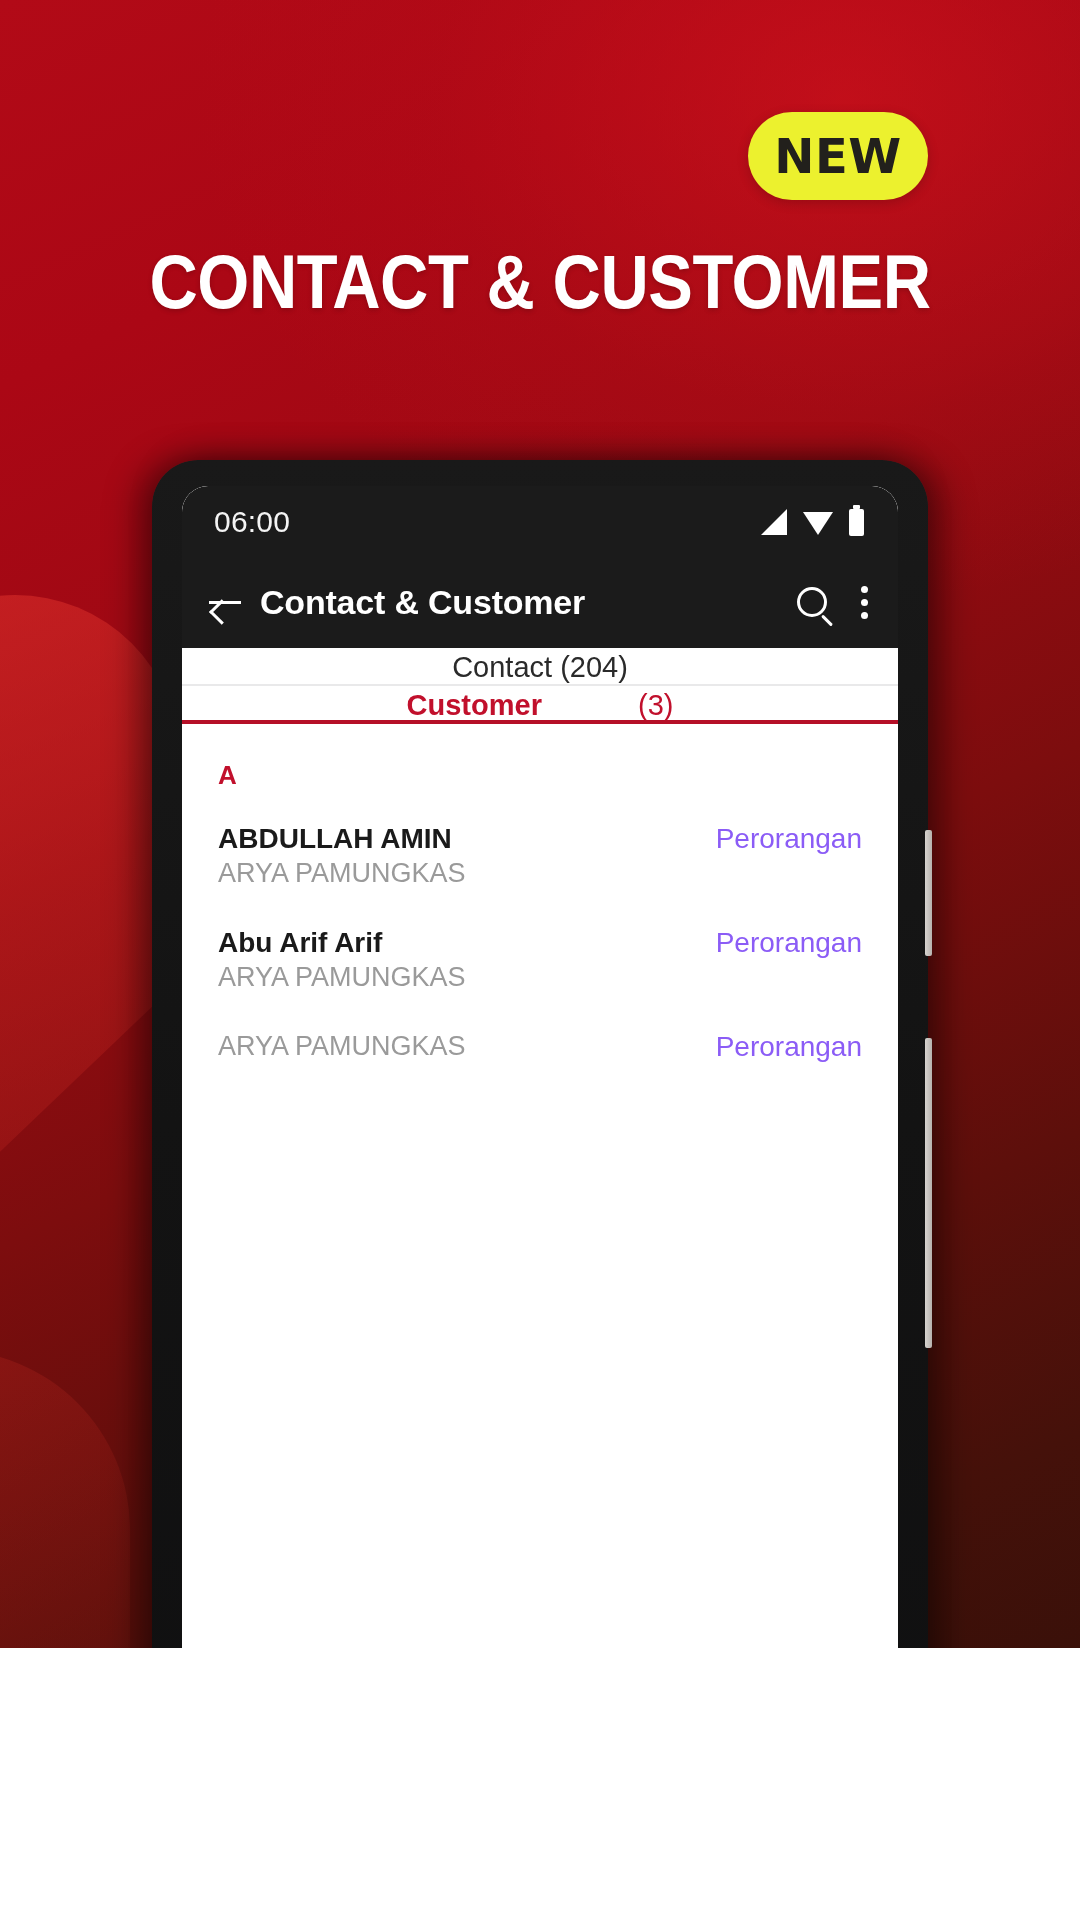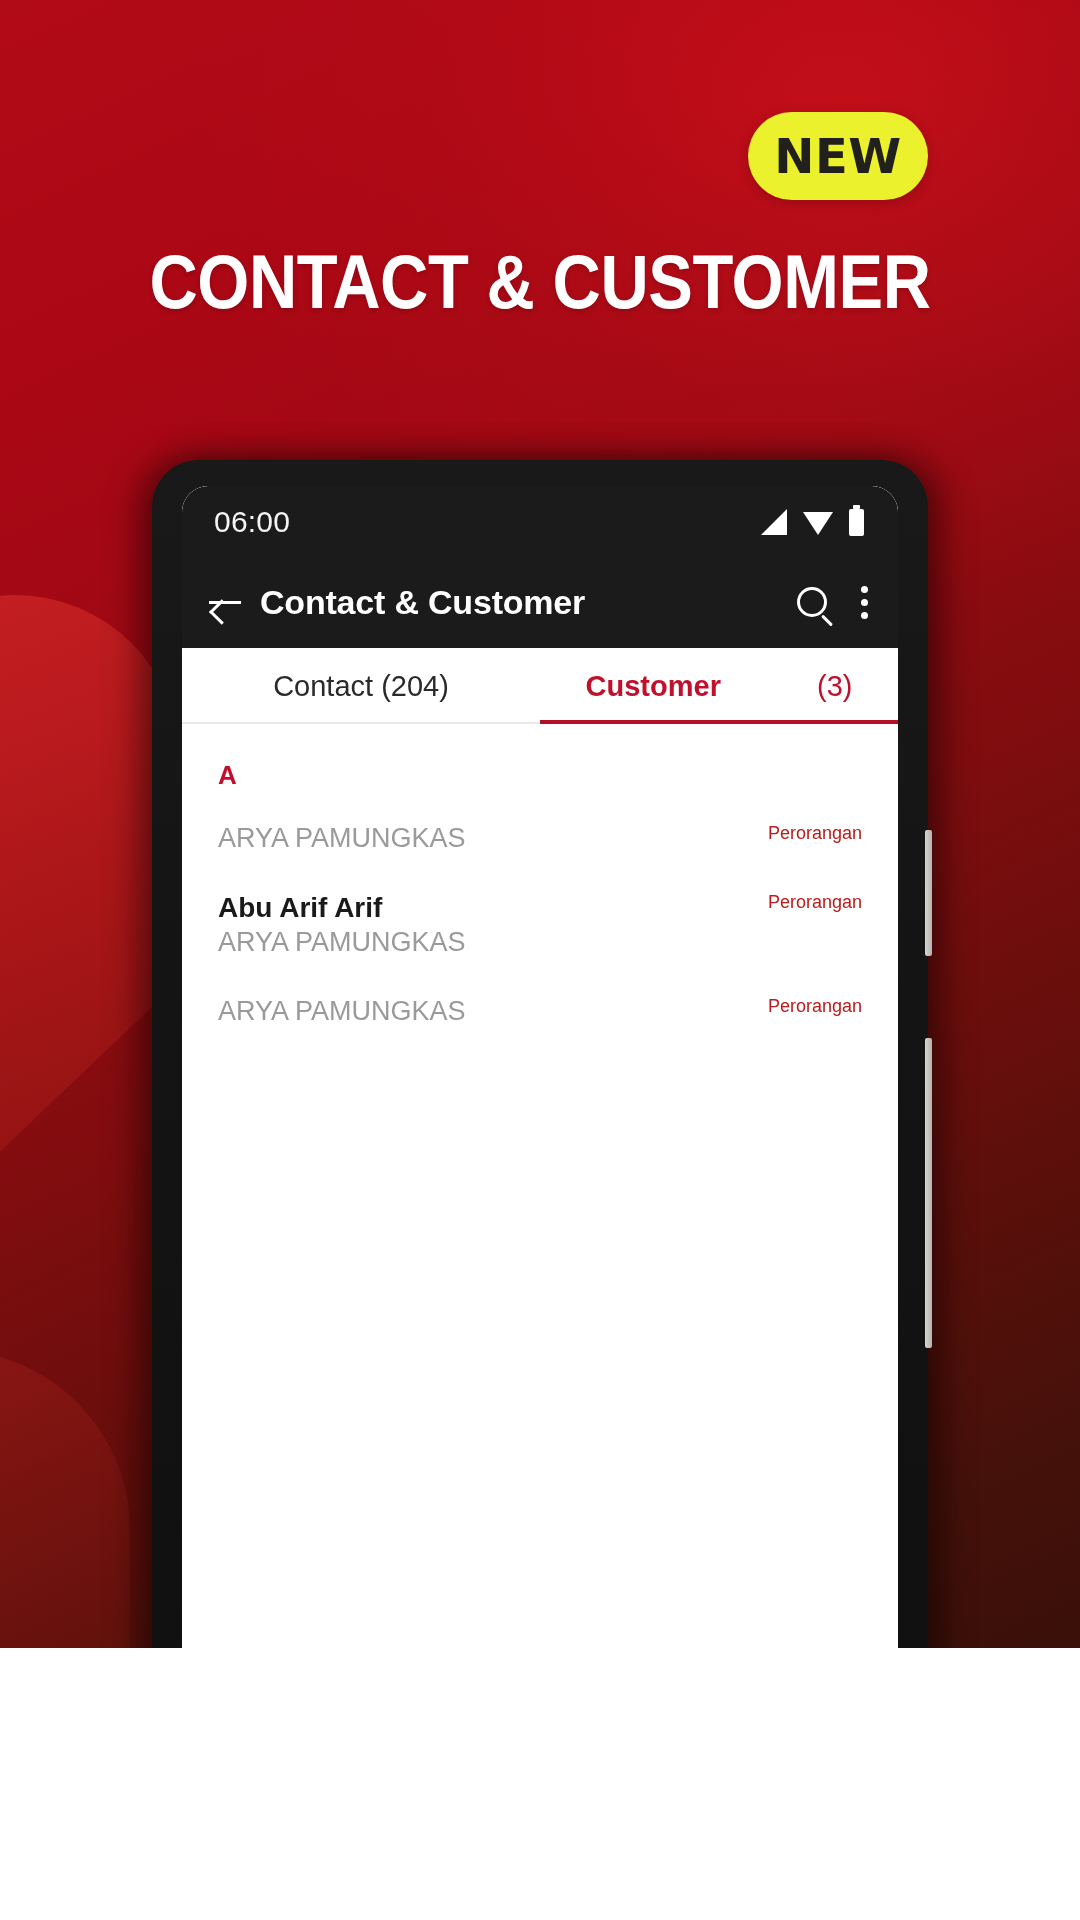--- a/index.html
+++ b/index.html
@@ -220,20 +220,21 @@
     display:block; width:7px; height:7px;
     border-radius:50%; background:#ffffff;
   }
 
   
   .tabs {
     display:flex;
     background:#ffffff;
     height:76px;
     position:relative;
+    flex-direction:column;
   }
   .tab {
     flex:1;
     display:flex; align-items:center; justify-content:center;
     font-size:29px;
     font-family:"Liberation Sans", sans-serif;
     position:relative;
   }
   .tab.inactive { color:#2a2a2a; }
   .tab.active   { color:#c1102c; font-weight:bold;gap:44px; }
@@ -268,22 +269,22 @@
     line-height:1.25;
     font-family:"Liberation Sans", sans-serif;
   }
   .row-sub {
     font-size:27px;
     color:#9a9a9a;
     line-height:1.3;
     font-family:"Liberation Sans", sans-serif;
   }
   .row-type {
-    font-size:18px;
-    color:#b91c1c;
+    font-size:28px;
+    color:#8b5cf6;
     white-space:nowrap;
     padding-top:2px;
     font-family:"Liberation Sans", sans-serif;
   }
 </style>
 </head>
 <body>
 
 <div class="promo">
   <div class="promo-glow"></div>
@@ -340,20 +341,21 @@
           <span>Customer</span>&nbsp;<span class="tab-count">(3)</span>
           <div class="tab-underline"></div>
         </div>
       </div>
 
       <div class="list">
         <div class="section-head">A</div>
 
         <div class="row">
           <div class="row-main">
+            <div class="row-name">ABDULLAH AMIN</div>
             <div class="row-sub">ARYA PAMUNGKAS</div>
           </div>
           <div class="row-type">Perorangan</div>
         </div>
 
         <div class="row">
           <div class="row-main">
             <div class="row-name">Abu Arif Arif</div>
             <div class="row-sub">ARYA PAMUNGKAS</div>
           </div>

